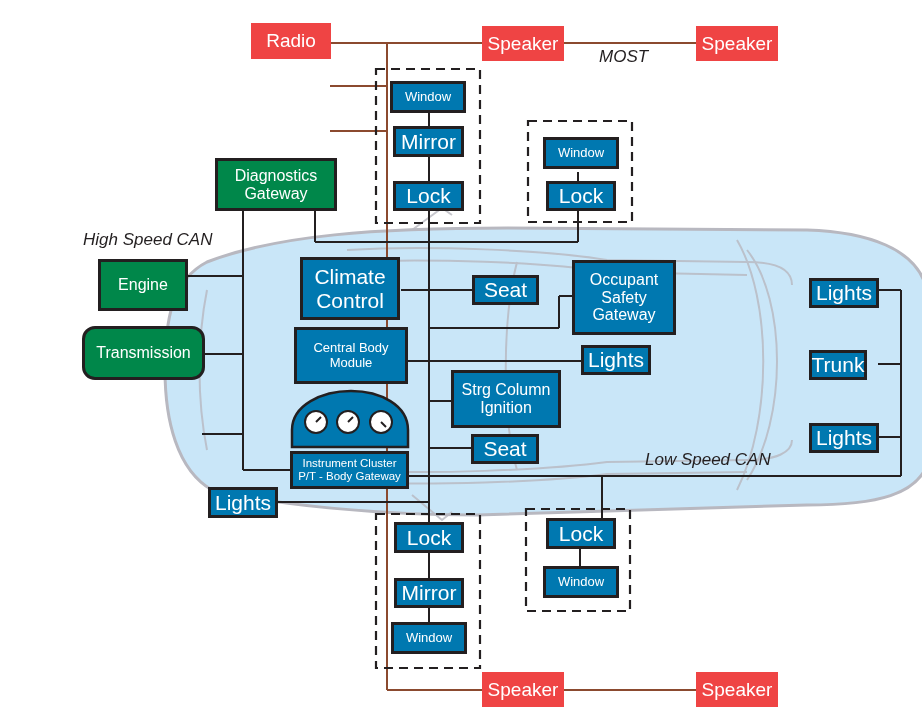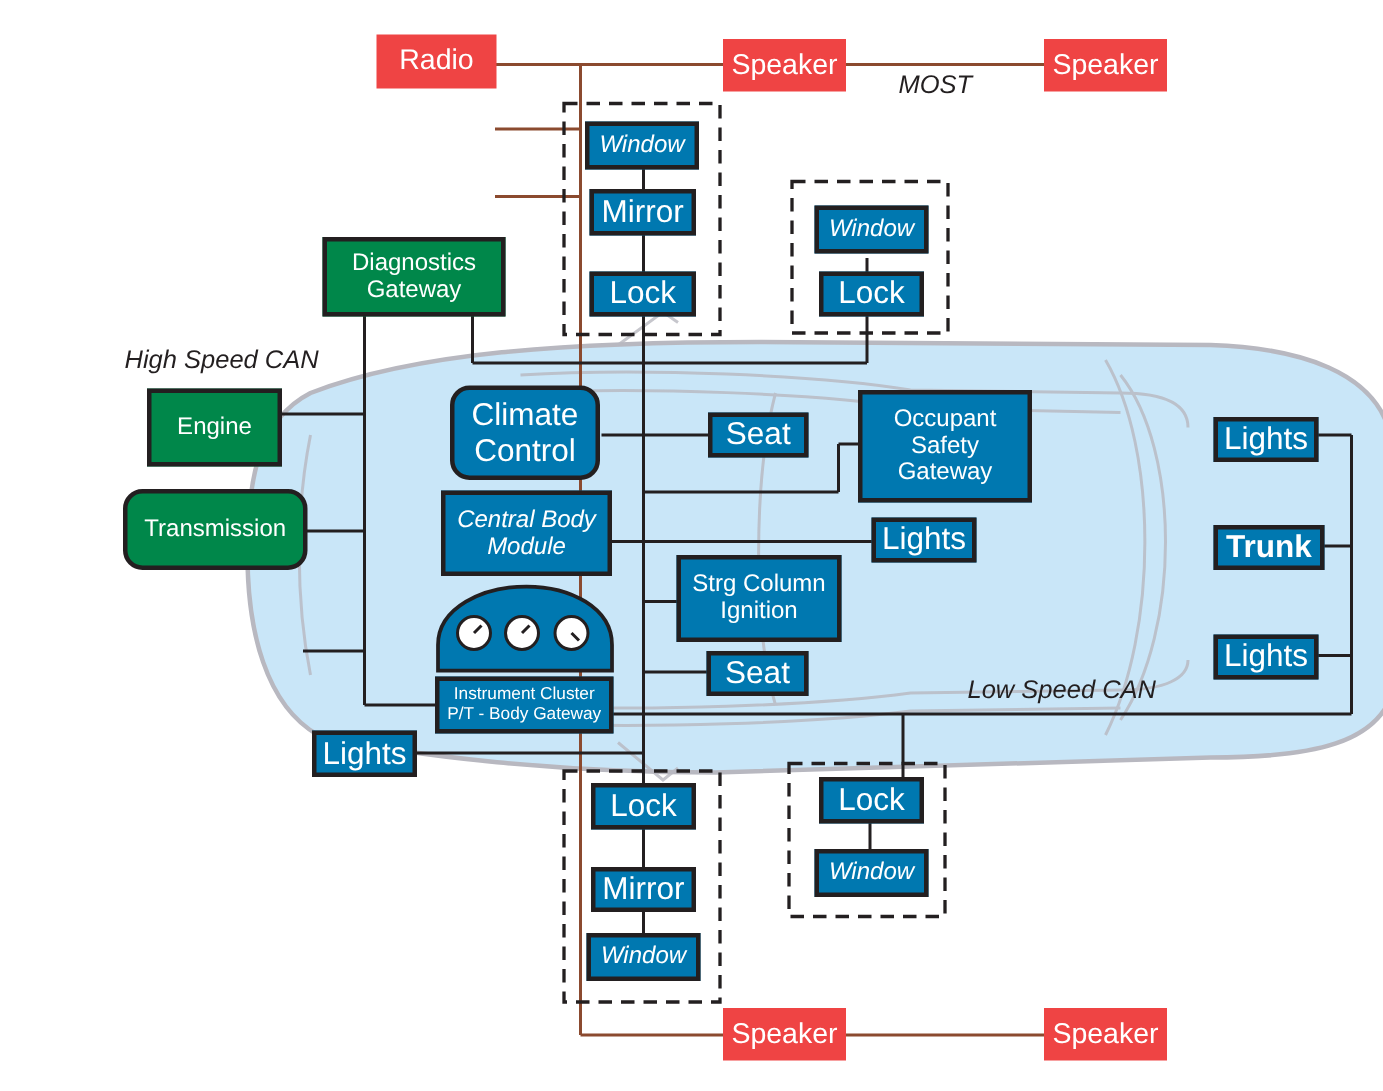--- a/index.html
+++ b/index.html
@@ -4,21 +4,21 @@
 <style>
   html,body{margin:0;padding:0;background:#ffffff;}
   body{width:922px;height:727px;position:relative;overflow:hidden;font-family:"Liberation Sans",sans-serif;}
   #canvas{position:absolute;left:0;top:0;width:922px;height:727px;margin-left:47px;}
   .node{position:absolute;box-sizing:border-box;display:flex;align-items:center;justify-content:center;text-align:center;color:#ffffff;line-height:1.12;white-space:pre-line;}
   .blk{background:#ef4444;border:none;font-size:19px;}
   .grn{background:#00874a;border:3px solid #231f20;font-size:16px;}
   .blu{background:#0078b0;border:3px solid #231f20;}
   .lbl{position:absolute;font-style:italic;color:#231f20;font-size:17px;white-space:nowrap;}
   .b20{font-size:21px;}
-  .b16{font-size:16px;font-style:italic;}
+  .b16{font-size:13px;}
   .b15{font-size:16px;}
   .b12{font-size:11.5px;line-height:1.15;}
 </style>
 </head>
 <body>
 
 <div id="canvas">
   <svg width="922" height="727" style="position:absolute;left:0;top:0;">
 
     <path d="M160,262 C230,235 330,228 460,228 L760,230 C820,232 870,248 880,290 C892,340 892,410 882,460 C872,495 830,505 760,505 L430,515 C330,515 230,505 165,490 C130,470 118,420 118,370 C118,320 125,280 160,262 Z" fill="#c9e6f8" stroke="#b8b8c0" stroke-width="3"></path>
@@ -106,37 +106,37 @@
   <div class="node blk" style="left:435px;top:26px;width:82px;height:35px;">Speaker</div>
   <div class="node blk" style="left:649px;top:26px;width:82px;height:35px;">Speaker</div>
   <div class="node blk" style="left:435px;top:672px;width:82px;height:35px;">Speaker</div>
   <div class="node blk" style="left:649px;top:672px;width:82px;height:35px;">Speaker</div>
 
   <div class="node grn" style="left:168px;top:158px;width:122px;height:53px;">Diagnostics
 Gateway</div>
   <div class="node grn" style="left:51px;top:259px;width:90px;height:52px;">Engine</div>
   <div class="node grn" style="left:35px;top:326px;width:123px;height:54px;border-radius:13px;">Transmission</div>
 
-  <div class="node blu b20" style="left:253px;top:257px;width:100px;height:63px;border-radius:13px;">Climate
+  <div class="node blu b20" style="left:253px;top:257px;width:100px;height:63px;">Climate
 Control</div>
   <div class="node blu b16" style="left:247px;top:327px;width:114px;height:57px;">Central Body
 Module</div>
   <div class="node blu b12" style="left:243px;top:451px;width:119px;height:38px;">Instrument Cluster
 P/T - Body Gateway</div>
   <div class="node blu b20" style="left:425px;top:275px;width:67px;height:30px;">Seat</div>
-  <div class="node blu b15" style="left:525px;top:260px;width:116px;height:75px;">Occupant
+  <div class="node blu b15" style="left:525px;top:260px;width:104px;height:75px;">Occupant
 Safety
 Gateway</div>
   <div class="node blu b20" style="left:534px;top:345px;width:70px;height:30px;">Lights</div>
   <div class="node blu b15" style="left:404px;top:370px;width:110px;height:58px;">Strg Column
 Ignition</div>
   <div class="node blu b20" style="left:424px;top:434px;width:68px;height:30px;">Seat</div>
   <div class="node blu b20" style="left:161px;top:487px;width:70px;height:31px;">Lights</div>
   <div class="node blu b20" style="left:762px;top:278px;width:70px;height:30px;">Lights</div>
-  <div class="node blu b20" style="left:762px;top:350px;width:74px;height:30px;font-weight:bold;">Trunk</div>
+  <div class="node blu b20" style="left:762px;top:350px;width:58px;height:30px;">Trunk</div>
   <div class="node blu b20" style="left:762px;top:423px;width:70px;height:30px;">Lights</div>
 
   <div class="node blu b16" style="left:343px;top:81px;width:76px;height:32px;">Window</div>
   <div class="node blu b20" style="left:346px;top:126px;width:71px;height:31px;">Mirror</div>
   <div class="node blu b20" style="left:346px;top:181px;width:71px;height:30px;">Lock</div>
   <div class="node blu b16" style="left:496px;top:137px;width:76px;height:32px;">Window</div>
   <div class="node blu b20" style="left:499px;top:181px;width:70px;height:30px;">Lock</div>
   <div class="node blu b20" style="left:347px;top:522px;width:70px;height:31px;">Lock</div>
   <div class="node blu b20" style="left:347px;top:578px;width:70px;height:30px;">Mirror</div>
   <div class="node blu b16" style="left:344px;top:622px;width:76px;height:32px;">Window</div>

